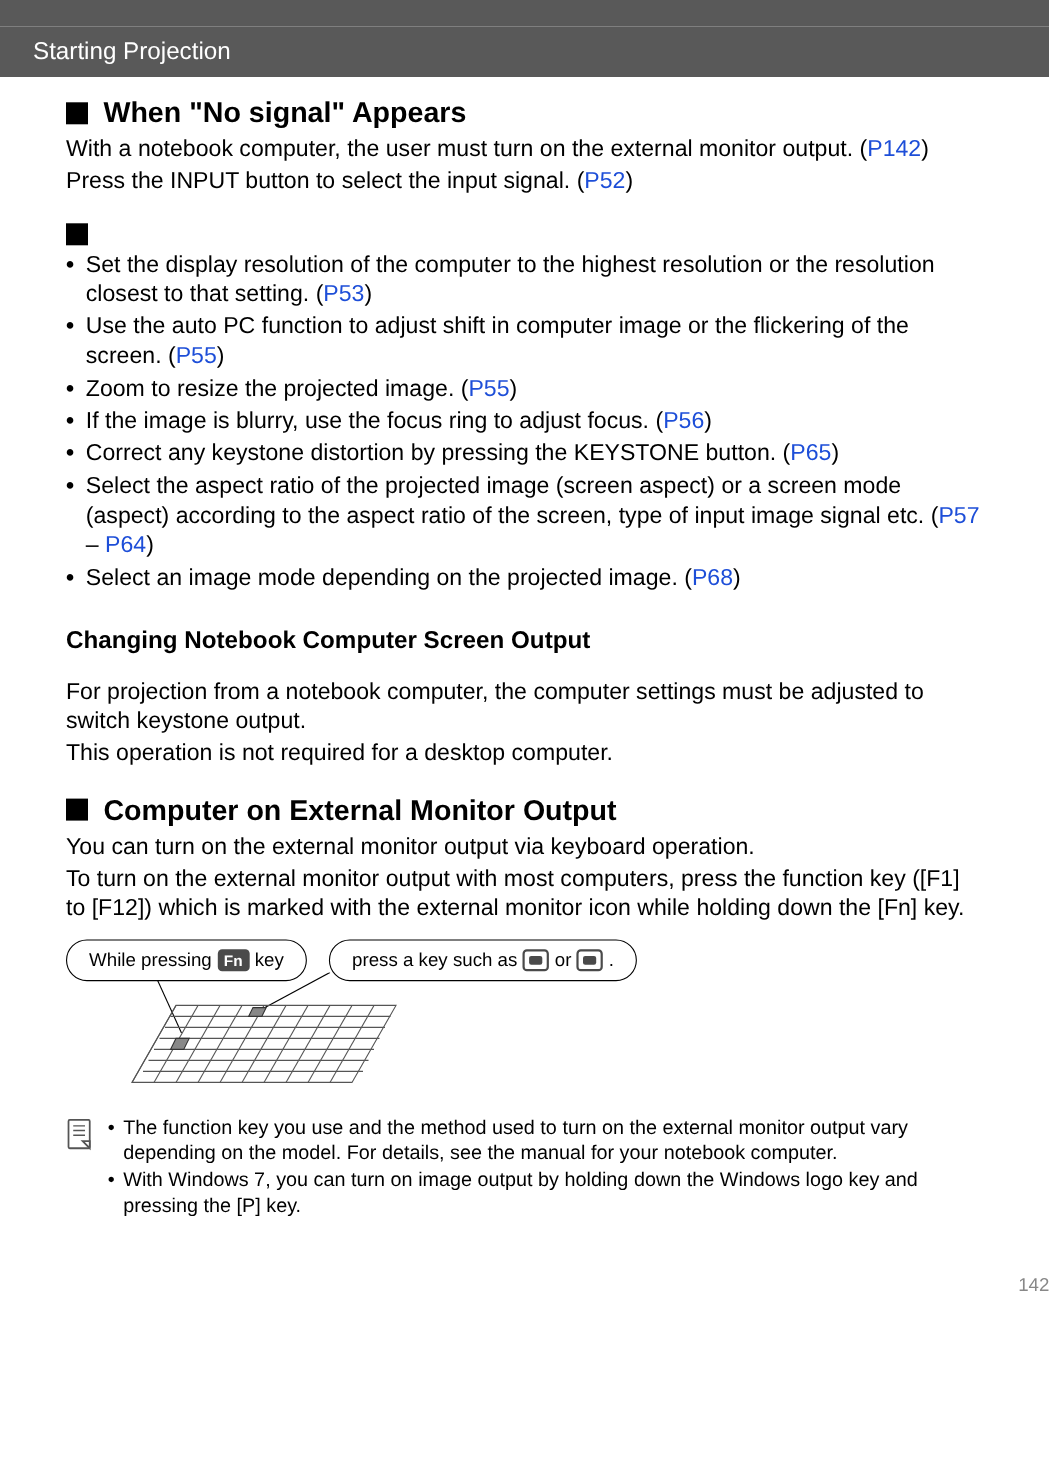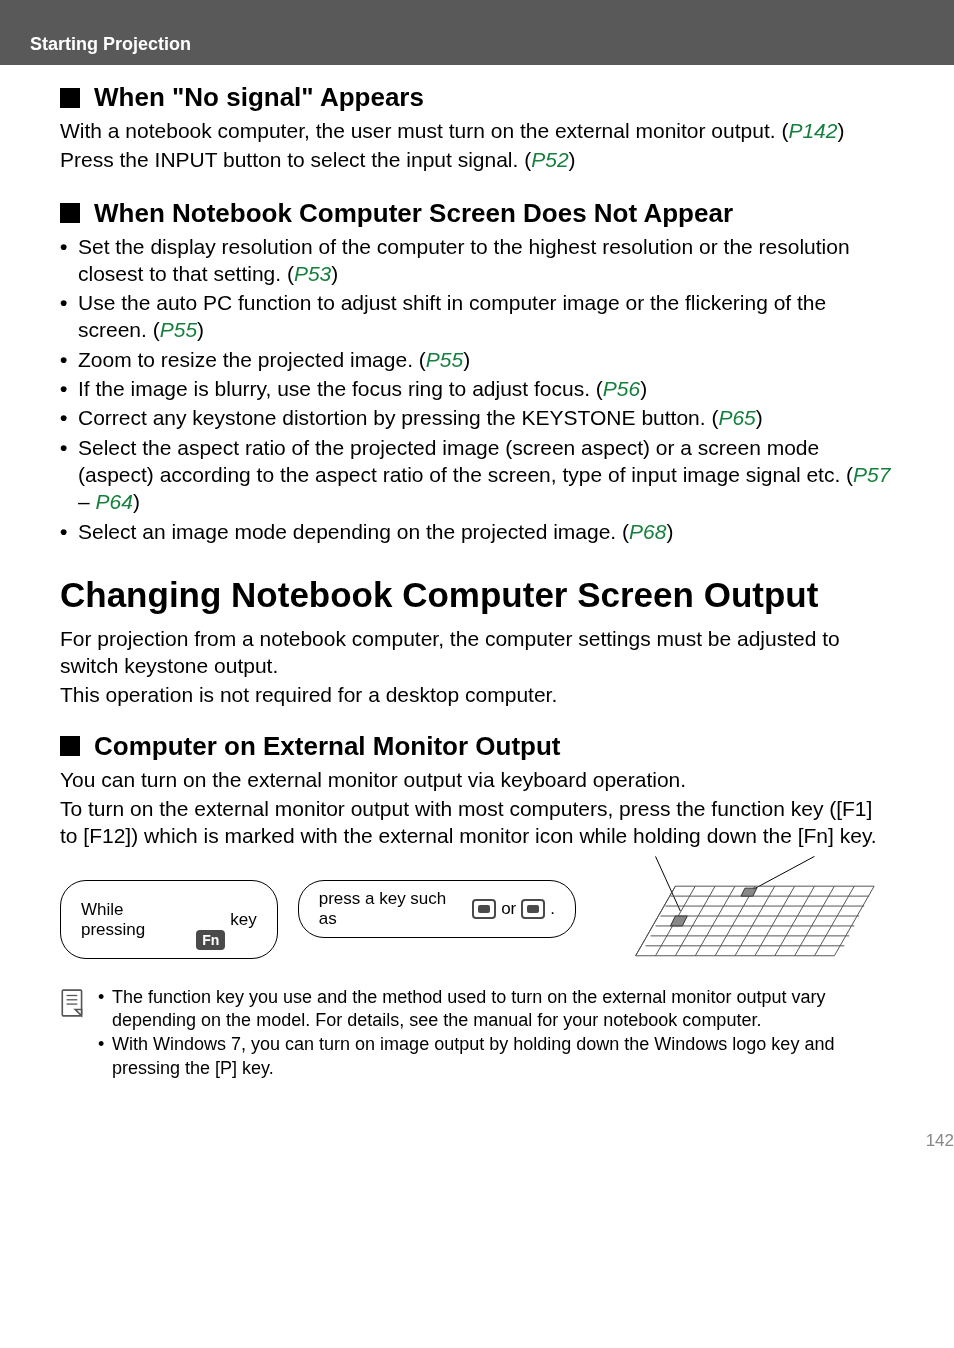--- a/index.html
+++ b/index.html
@@ -15,22 +15,22 @@
     }
     .gray-band {
       background: #595959;
       width: 100%;
       height: 24px;
     }
     .section-header {
       background: #595959;
       color: #fff;
       padding: 10px 30px 10px 30px;
-      font-size: 18px;
-      font-weight: bold;
+      font-size: 22px;
+      font-weight: normal;
     }
     .content {
       padding: 5px 60px 20px 60px;
     }
     .h3 {
       font-size: 26px;
       font-weight: bold;
       margin-top: 12px;
       margin-bottom: 4px;
       display: flex;
@@ -43,22 +43,21 @@
       background: #000;
       margin-right: 14px;
       flex-shrink: 0;
     }
     .body-text {
       font-size: 21px;
       line-height: 1.3;
       margin-bottom: 2px;
     }
     .link {
-      color: #15803d;
-      font-style: italic;
+      color: #1d4ed8;
     }
     .bold {
       font-weight: normal;
     }
     .bullet-list {
       margin-top: 4px;
     }
     .bullet-item {
       font-size: 21px;
       line-height: 1.3;
@@ -67,30 +66,30 @@
     }
     .bullet-dot {
       width: 18px;
       flex-shrink: 0;
       font-weight: bold;
     }
     .bullet-content {
       flex: 1;
     }
     .big-heading {
-      font-size: 35px;
+      font-size: 22px;
       font-weight: bold;
       margin-top: 30px;
-      margin-bottom: 10px;
+      margin-bottom: 20px;
     }
     .diagram-area {
       margin: 14px auto 10px auto;
       display: flex;
-      flex-direction: row;
-      align-items: center;
+      flex-direction: column;
+      align-items: flex-start;
     }
     .diagram-top {
       display: flex;
       gap: 20px;
       align-items: flex-start;
       justify-content: center;
     }
     .diagram-bubble {
       border: 1.5px solid #000;
       border-radius: 26px;
@@ -105,21 +104,20 @@
     }
     .fn-key {
       background: #4a4a4a;
       color: #fff;
       border-radius: 4px;
       padding: 2px 6px;
       font-size: 14px;
       font-weight: bold;
       display: inline-flex;
       align-items: center;
-      margin-top: 41px;
     }
     .monitor-key {
       border: 2px solid #4a4a4a;
       border-radius: 4px;
       padding: 2px 4px;
       display: inline-flex;
       align-items: center;
       justify-content: center;
       width: 24px;
       height: 20px;
@@ -186,21 +184,20 @@
   </div>
   <div class="body-text">
     <span>With a notebook computer, the user must turn on the external monitor output. (</span><span class="link">P142</span><span>)</span>
   </div>
   <div class="body-text">
     <span>Press the </span><span class="bold">INPUT</span><span> button to select the input signal. (</span><span class="link">P52</span><span>)</span>
   </div>
 
   <div class="h3" style="margin-top:24px">
     <span class="black-square"></span>
-    <span>When Notebook Computer Screen Does Not Appear</span>
   </div>
 
   <div class="bullet-list">
     <div class="bullet-item">
       <span class="bullet-dot">•</span>
       <span class="bullet-content">
         <span>Set the display resolution of the computer to the highest resolution or the resolution closest to that setting. (</span><span class="link">P53</span><span>)</span>
       </span>
     </div>
     <div class="bullet-item">

